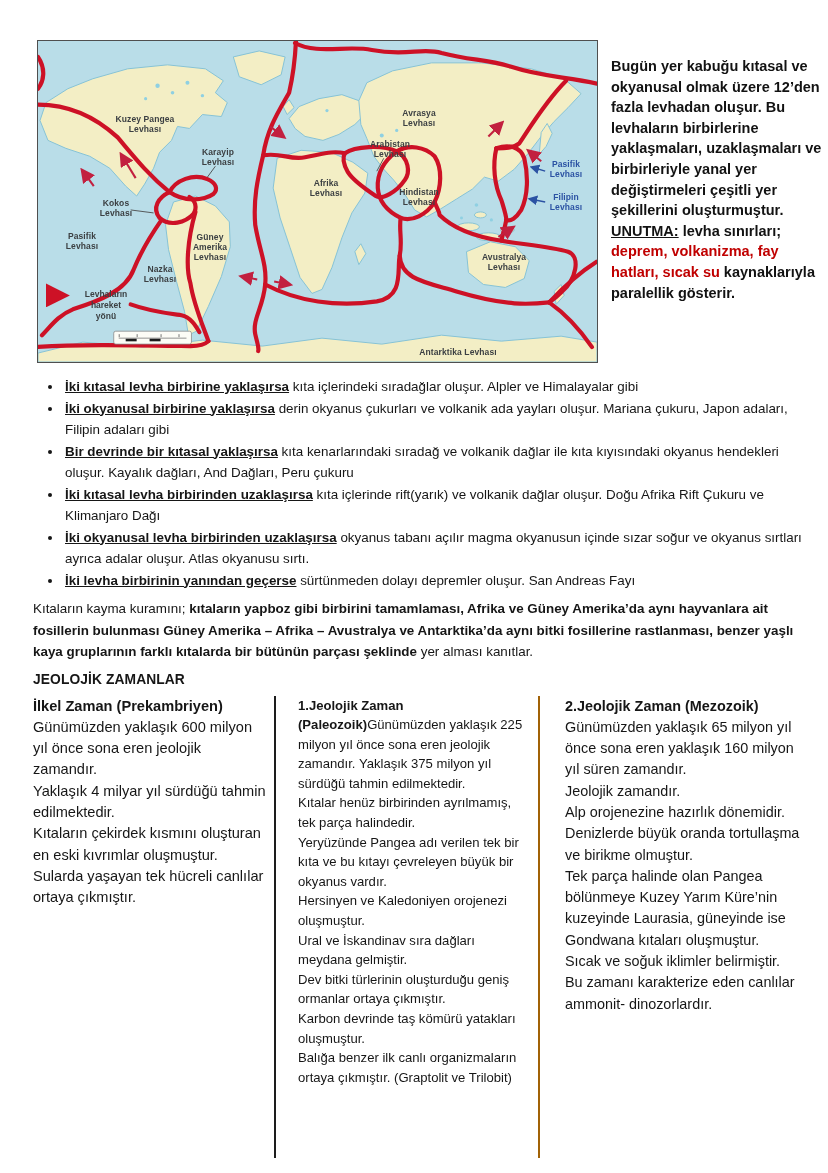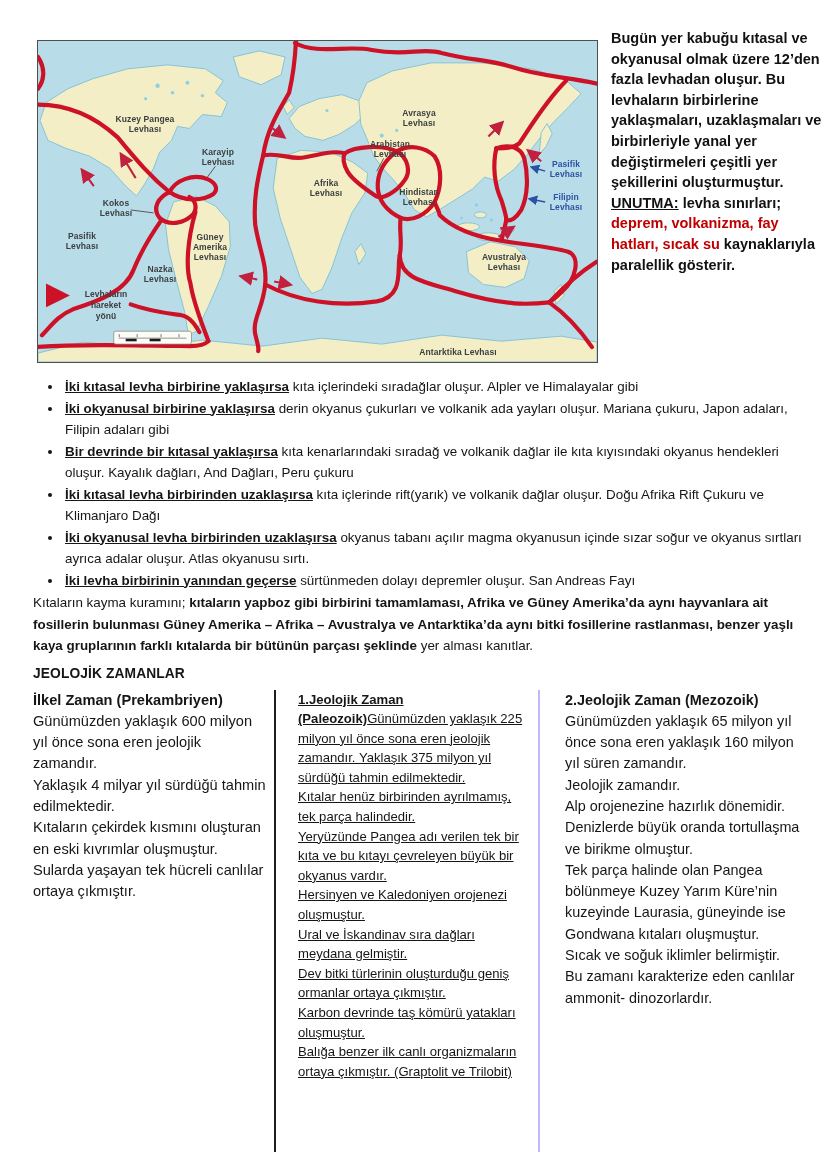--- a/index.html
+++ b/index.html
@@ -23,45 +23,45 @@
   }
   .mlabel.blue { color:#2b52a3; }
   .mlegend {
     position:absolute; left:33px; top:248px; width:70px;
     font-size:8.5px; line-height:1.3; font-weight:600; color:#3c4043;
     text-align:center; white-space:pre-line;
   }
 
   
   .intro {
-    position:absolute; left:611px; top:28px; width:216px;
+    position:absolute; left:611px; top:56px; width:216px;
     font-size:14.5px; line-height:20.6px; font-weight:600; color:#121212;
     text-align:left;
   }
   .intro .u-bold { font-weight:800; text-decoration:underline; }
   .intro .red  { color:#c00000; font-weight:700; }
 
   
   .content { position:absolute; left:33px; top:376px; width:772px; }
   ul.bullets { list-style:disc; margin-left:30px; }
   ul.bullets li {
     font-size:13.4px; line-height:21.5px; padding-left:2px;
   }
   .lead { font-weight:700; text-decoration:underline; }
-  .kayma { font-size:13.4px; line-height:21.5px; margin-top:1px; }
+  .kayma { font-size:13.4px; line-height:21.5px; margin-top:7px; }
   .kayma .b { font-weight:700; }
 
   .geo-heading { margin-top:9px; font-size:13.8px; font-weight:800; letter-spacing:0.1px; }
 
   .columns { display:flex; margin-top:9px; height:462px; }
   .col { overflow:hidden; }
   .col1 { width:241px; padding-right:8px; font-size:14.6px; line-height:21.3px; }
   .col2 {
-    width:266px; border-left:2px solid #1d1d1d; border-right:2px solid #c4b5fd;
-    padding:0 12px 0 22px; font-size:13.1px; line-height:19.6px;text-decoration:underline;
+    width:266px; border-left:2px solid #1d1d1d; border-right:2px solid #a16207;
+    padding:0 12px 0 22px; font-size:13.1px; line-height:19.6px;
   }
   .col3 { flex:1; padding-left:25px; font-size:14.4px; line-height:21.3px; }
   .col .title { font-weight:800; }
   .col .b { font-weight:800; }
 </style>
 </head>
 <body>
 
 <div class="map-figure">
   <svg viewBox="0 0 561 323" preserveAspectRatio="none">

